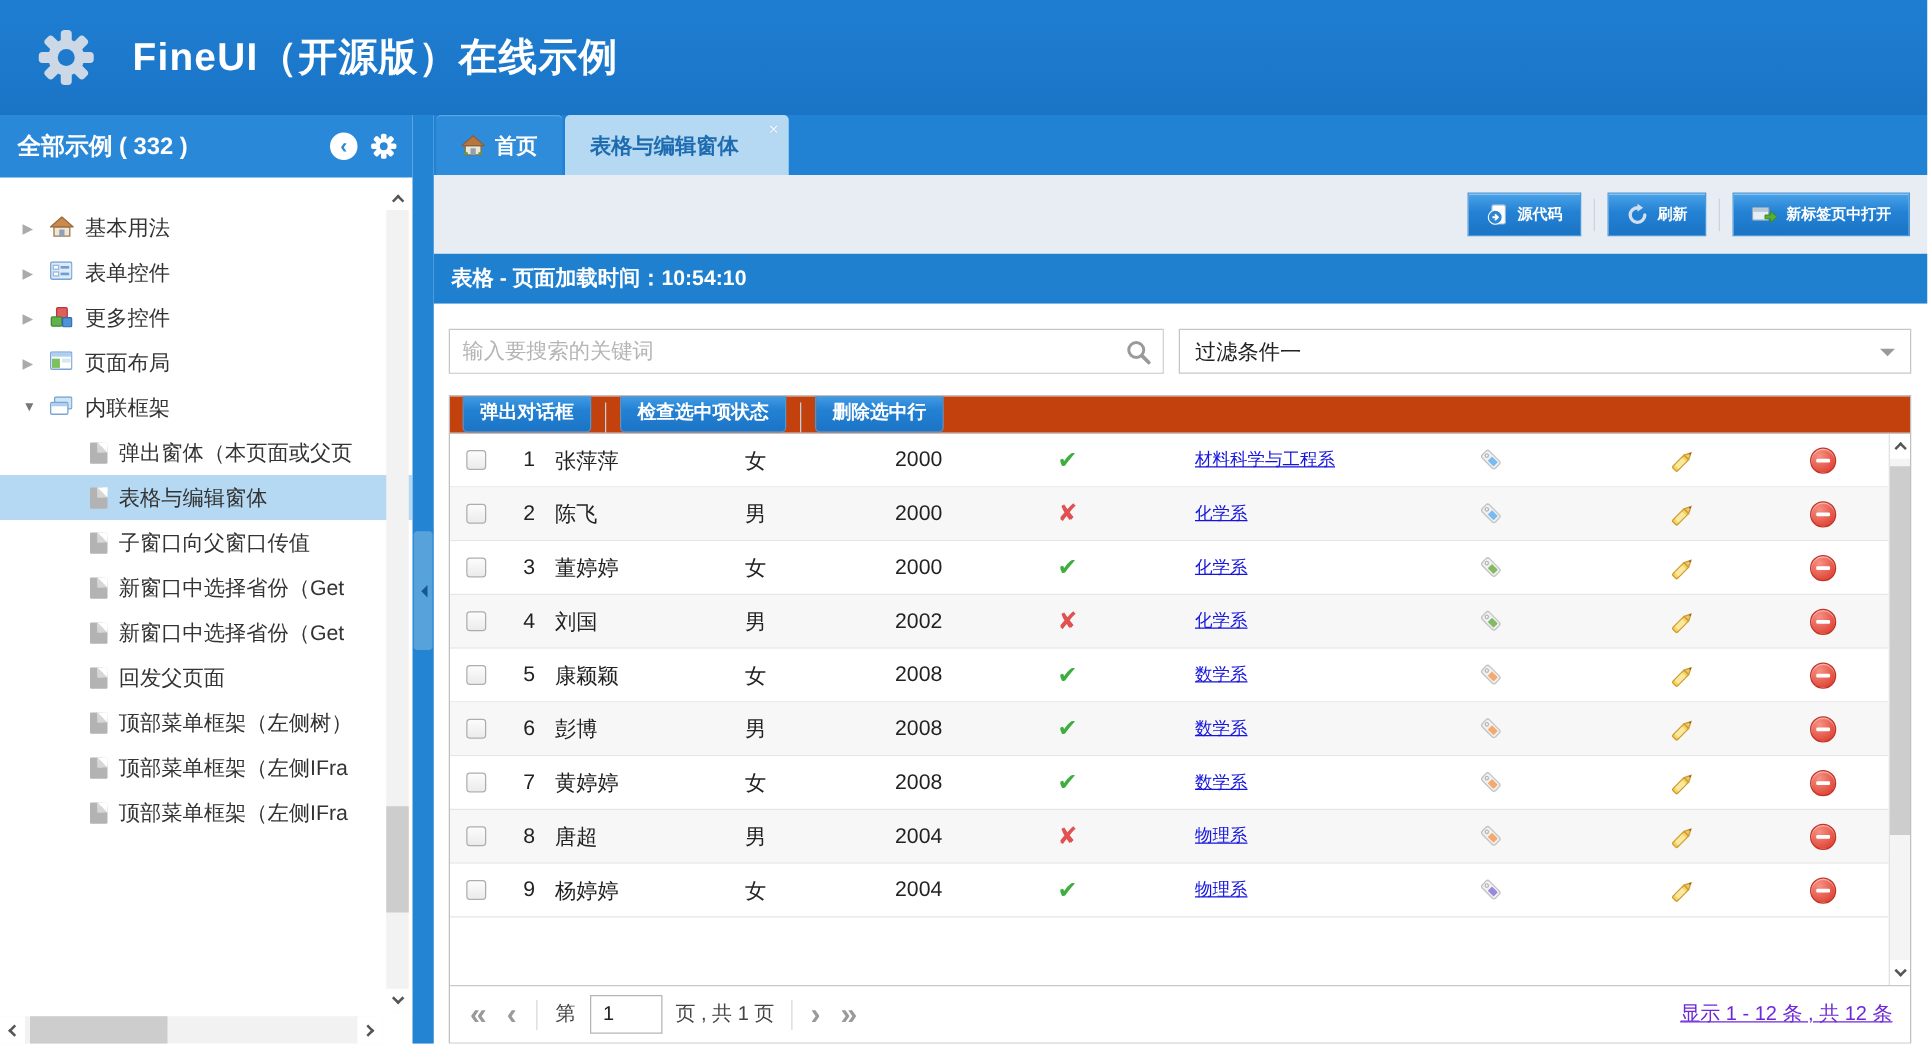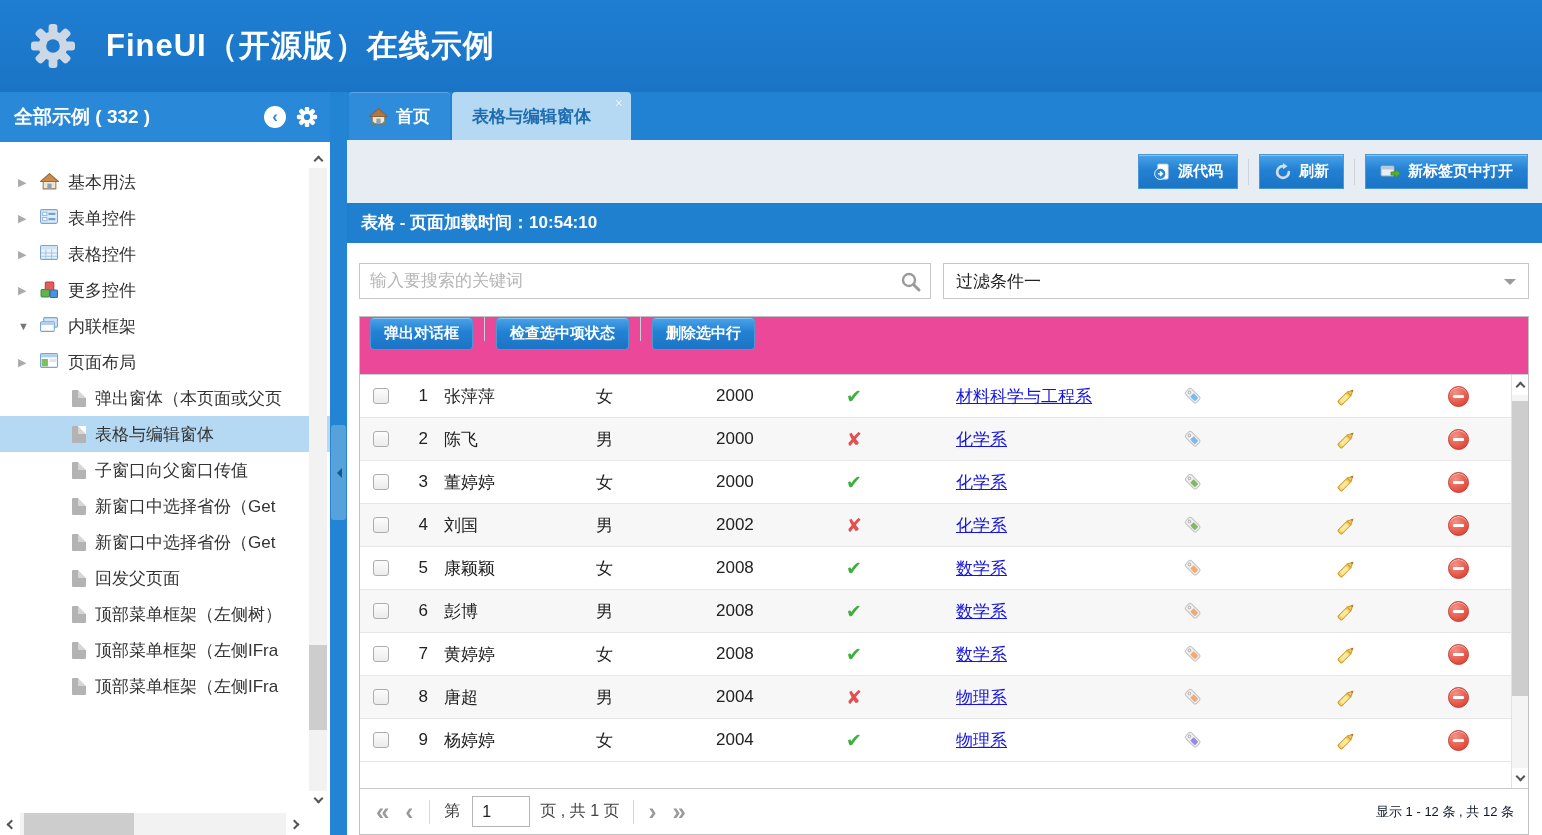--- a/index.html
+++ b/index.html
@@ -67,21 +67,21 @@
   .tab.home .hicon { margin-right:8px; display:flex; }
   .tab.active { background:#b5d8f3; color:#1e6cb0; padding-right:40px; }
   .tab .close-x { position:absolute; top:3px; right:8px; font-size:14px; color:#eef6fd; font-weight:normal; }
   .tab .close-x::before { content:"×"; }
   .tab.active .close-x { color:#f2f8fd; text-shadow:0 0 1px #8fb9da; }
 
   
   .toolbar { height:63px; background:#e7edf3; display:flex; align-items:center; justify-content:flex-end;
              padding-right:14px; flex:none; }
   .tbtn { display:flex; align-items:center; height:35px; padding:0 14px; border-radius:0; color:#fff;
-          font-size:15px; font-weight:bold; background:linear-gradient(#4aa3e9,#2381d3 45%,#1b74c6);
+          font-size:12px; font-weight:bold; background:linear-gradient(#4aa3e9,#2381d3 45%,#1b74c6);
           border:1px solid #4c97d6; box-shadow:inset 0 1px 0 rgba(255,255,255,.35); }
   .tbtn .bicon { margin-right:7px; display:flex; }
   .tb-div { width:1px; height:26px; background:#c9d4df; margin:0 10px; }
 
   
   .panel-title { height:40px; background:#2080d0; color:#fff; font-size:17px; font-weight:bold;
                  line-height:40px; padding-left:14px; flex:none; }
 
   
   .content { flex:1; background:#fff; padding:20px 13px 0 12px; display:flex; flex-direction:column; overflow:hidden; }
@@ -91,22 +91,22 @@
                       color:#333; font-family:inherit; }
   .search-box input::placeholder { color:#b5b5b5; }
   .mag { position:absolute; right:8px; top:7px; }
   .select-box { flex:1; height:36px; border:1px solid #c6c6c6; display:flex; align-items:center;
                 padding:0 12px; font-size:17px; color:#222; position:relative; }
   .select-box .caret { position:absolute; right:12px; top:15px; width:0; height:0;
                 border:6px solid transparent; border-top-color:#9a9a9a; }
 
   
   .grid { flex:1; border:1px solid #c0c0c0; display:flex; flex-direction:column; overflow:hidden; }
-  .grid-actions { height:58px; background:#ec4899; border-bottom:1px solid #c8d2dc; display:flex;
-                  align-items:flex-start; padding-left:10px; flex:none; }
+  .grid-actions { height:30px; background:#c2410c; border-bottom:1px solid #c8d2dc; display:flex;
+                  align-items:flex-end; padding-left:10px; flex:none; }
   .gbtn { height:33px; padding:0 13px; border-radius:4px; color:#fff; font-size:15px; font-weight:bold;
           background:linear-gradient(#4aa3e9,#2381d3 45%,#1b74c6); border:1px solid #4c97d6;
           box-shadow:inset 0 1px 0 rgba(255,255,255,.35); display:flex; align-items:center; }
   .ga-div { width:1px; height:24px; background:#c3cfda; margin:0 11px; }
 
   .grid-header { height:44px; background:linear-gradient(#fdfdfd,#ececec); border-bottom:1px solid #cfcfcf;
                  display:flex; align-items:center; font-size:16px; font-weight:bold; color:#555; flex:none; }
   .hcell { height:28px; display:flex; align-items:center; border-left:1px solid #dcdcdc; }
   .hcell:first-child { border-left:0; }
   .grid-body { flex:1; display:flex; overflow:hidden; }
@@ -123,41 +123,41 @@
   .c-status { width:110px; padding-left:10px; }
   .c-major { width:226px; padding-left:10px; }
   .c-group { width:114px; padding-left:10px; }
   .c-edit { width:120px; display:flex; justify-content:center; }
   .c-del { flex:1; display:flex; justify-content:center; }
   .row span, .grid-header > * { display:flex; align-items:center; }
   .c-num, .c-name, .c-gender, .c-year { display:flex; }
   .checkbox { width:16px; height:16px; border:1px solid #adadad; border-radius:3px;
               background:linear-gradient(#fcfcfc,#ebebeb); }
   .status-glyph { font-size:19px; font-weight:bold; }
-  a.mlink { color:#1515dd; text-decoration:underline; font-size:17px; }
+  a.mlink { color:#1515dd; text-decoration:underline; font-size:14px; }
   .del-icon { width:21px; height:21px; border-radius:50%; border:1px solid #c23327; position:relative;
               background:radial-gradient(circle at 35% 30%, #f69184, #e0483a 75%);
               box-shadow:inset 0 1px 1px rgba(255,255,255,.55); }
   .del-icon::after { content:""; position:absolute; left:4px; right:4px; top:8px; height:3px;
               background:#fff; border-radius:1px; }
 
   
   .g-scroll { width:17px; background:#f4f4f4; border-left:1px solid #e2e2e2; position:relative; flex:none; }
   .g-scroll .sbtn { width:16px; height:20px; }
   .g-scroll .thumb { position:absolute; left:0; top:26px; width:16px; height:295px; background:#cdcdcd; }
   .g-scroll .sbtn.bottom { position:absolute; bottom:0; }
 
   
   .grid-pager { height:46px; border-top:1px solid #c9c9c9; background:#fff; display:flex;
                 align-items:center; padding:0 14px 0 16px; flex:none; font-size:16px; color:#444; }
   .pchev { font-size:24px; color:#9a9a9a; font-weight:bold; margin-right:16px; line-height:1; }
   .p-div { width:1px; height:24px; background:#d8d8d8; margin:0 14px 0 0; }
   .page-input { width:58px; height:31px; border:1px solid #b5b5b5; font-size:16px; padding-left:9px;
                 margin:0 10px; color:#222; font-family:inherit; }
-  .pager-summary { margin-left:auto; font-size:13px; color:#0f172a; }
+  .pager-summary { margin-left:auto; font-size:16px; color:#6d28d9;text-decoration:underline; }
   .plabel { margin-right:2px; }
   .psuffix { margin-right:14px; }
 </style>
 </head>
 <body>
 
 <div class="app">
 
   <header class="topbar">
     <span class="logo">
@@ -216,61 +216,50 @@
                 <rect x="2.5" y="8" width="4" height="3" fill="#fff" stroke="#97b9dd"></rect>
                 <rect x="8" y="3.5" width="6.5" height="2" fill="#6f9fd0"></rect>
                 <rect x="8" y="8.5" width="6.5" height="2" fill="#6f9fd0"></rect>
               </svg>
           </span>
           <span class="tlabel">表单控件</span>
         </div>
         <div class="titem g">
           <span class="arrow closed"></span>
           <span class="gicon">
-            <svg width="18" height="15" viewBox="0 0 17 14">
-                <rect x="0.5" y="0.5" width="16" height="13" rx="1" fill="#eaf3fc" stroke="#7aa4d4"></rect>
-                <rect x="1" y="1" width="15" height="3" fill="#cfe3f7"></rect>
-                <path d="M1 7.5 H16 M1 10.5 H16 M5.5 4 V13 M11 4 V13" stroke="#a3c6e8" stroke-width="1" fill="none"></path>
-              </svg>
-          </span>
-          <span class="tlabel">表格控件</span>
-        </div>
-        <div class="titem g">
-          <span class="arrow closed"></span>
-          <span class="gicon">
             <svg width="18" height="17" viewBox="0 0 17 16">
                 <rect x="5" y="1" width="8" height="8" rx="1" fill="#e25d5d" stroke="#b03c3c"></rect>
                 <rect x="1" y="8" width="8" height="7" rx="1" fill="#62b14e" stroke="#3f8a30"></rect>
                 <rect x="9.5" y="8.5" width="7" height="7" rx="1" fill="#4e92d8" stroke="#2f6cae"></rect>
               </svg>
           </span>
           <span class="tlabel">更多控件</span>
-        </div>
-        <div class="titem g open">
-          <span class="arrow opened"></span>
-          <span class="gicon">
-            <svg width="18" height="15" viewBox="0 0 17 14">
-                <rect x="3.5" y="0.5" width="13" height="9" rx="1" fill="#cfe4f7" stroke="#7aa4d4"></rect>
-                <rect x="0.5" y="4.5" width="13" height="9" rx="1" fill="#fff" stroke="#7aa4d4"></rect>
-                <rect x="1" y="5" width="12" height="2.5" fill="#aecff0"></rect>
-              </svg>
-          </span>
-          <span class="tlabel">内联框架</span>
         </div>
         <div class="titem g">
           <span class="arrow closed"></span>
           <span class="gicon">
             <svg width="18" height="15" viewBox="0 0 17 14">
                 <rect x="0.5" y="0.5" width="16" height="13" rx="1" fill="#fff" stroke="#7aa4d4"></rect>
                 <rect x="1" y="1" width="15" height="3" fill="#aecff0"></rect>
                 <rect x="1.5" y="5.5" width="6" height="7" fill="#7cc15e"></rect>
                 <rect x="9" y="5.5" width="6.5" height="3" fill="#d7e7f7"></rect>
               </svg>
           </span>
           <span class="tlabel">页面布局</span>
+        </div>
+        <div class="titem g open">
+          <span class="arrow opened"></span>
+          <span class="gicon">
+            <svg width="18" height="15" viewBox="0 0 17 14">
+                <rect x="3.5" y="0.5" width="13" height="9" rx="1" fill="#cfe4f7" stroke="#7aa4d4"></rect>
+                <rect x="0.5" y="4.5" width="13" height="9" rx="1" fill="#fff" stroke="#7aa4d4"></rect>
+                <rect x="1" y="5" width="12" height="2.5" fill="#aecff0"></rect>
+              </svg>
+          </span>
+          <span class="tlabel">内联框架</span>
         </div>
 
         <div class="titem leaf">
           <span class="doc-icon"></span>
           <span class="tlabel">弹出窗体（本页面或父页</span>
         </div>
         <div class="titem leaf sel">
           <span class="doc-icon"></span>
           <span class="tlabel">表格与编辑窗体</span>
         </div>

